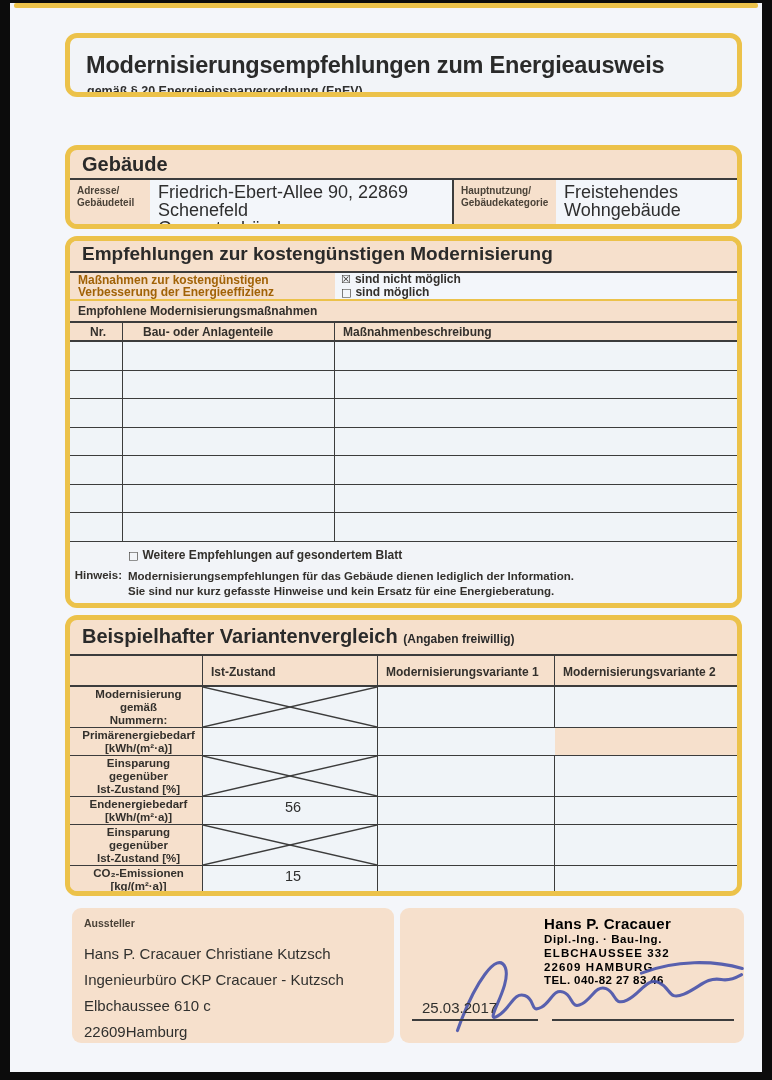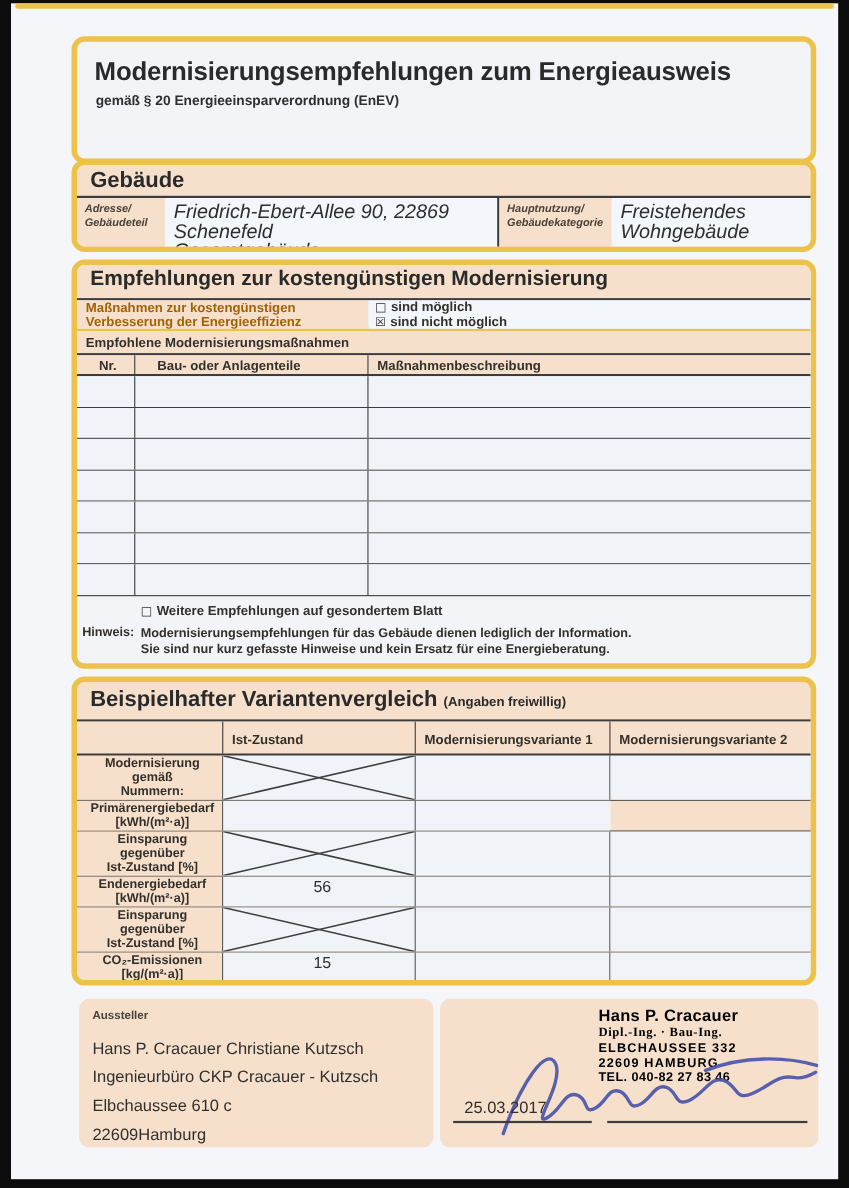--- a/index.html
+++ b/index.html
@@ -6,28 +6,28 @@
   html,body { width:772px; height:1080px; }
   body { background:#0c0c0c; position:relative; font-family:"Liberation Sans", sans-serif; color:#2e2e2e; }
   .page { position:absolute; left:10px; top:3px; width:752px; height:1069px; background:#f4f6fa; overflow:hidden; }
   .topstrip { position:absolute; left:4px; top:0; width:744px; height:5px; background:#ecc24a; border-radius:2px; }
 
   .ybox { position:absolute; left:55px; width:677px; border:5px solid #ecc24a; border-radius:12px; overflow:hidden; }
   .darkline { height:2px; background:#3c3c3c; }
   .pre { white-space:pre-line; }
 
   
-  .box-title { top:30px; height:116px; background:#f2f4f8; }
+  .box-title { top:30px; height:64px; background:#f2f4f8; }
   .doc-title { margin:14px 0 0 16px; font-size:23.5px; font-weight:700; letter-spacing:-0.2px; color:#2a2a2a; }
   .doc-subtitle { margin:5px 0 0 17px; font-size:12.5px; font-weight:700; color:#2f2f2f; }
 
   
   .box-building { top:142px; height:84px; background:#f6e0cc; }
   .sec-heading { font-size:20px; font-weight:700; color:#2a2a2a; padding:3px 12px 2px; }
-  .bld-row { display:grid; grid-template-columns:80px 302px 2px 102px 1fr; height:42px;font-style:italic; }
+  .bld-row { display:grid; grid-template-columns:80px 302px 2px 102px 1fr; height:42px; }
   .bld-label { background:#f6e0cc; font-size:10px; font-weight:700; color:#4a4238; padding:5px 4px 0 7px; line-height:12px; }
   .bld-value { background:#f3f6fa; font-size:18px; color:#2e2e2e; padding:3px 8px 0; line-height:18px; }
   .bld-divider { background:#3c3c3c; }
 
   
   .box-reco { top:233px; height:372px; background:#f2f4f8; }
   .reco-heading { background:#f6e0cc; height:30px; font-size:19px; padding-top:2px; }
   .opt-row { display:grid; grid-template-columns:265px 1fr; height:24px; }
   .opt-label { background:#f6e0cc; font-size:12px; font-weight:700; line-height:12px; padding:1px 0 0 8px; color:#a16207; }
   .opt-list { background:#f3f6fa; padding:0 0 0 6px; }
@@ -62,21 +62,21 @@
   .cross-svg { position:absolute; inset:0; width:100%; height:100%; }
   .cross-svg line { stroke:#3c3c3c; stroke-width:1.4; vector-effect:non-scaling-stroke; }
 
   
   .issuer-block { position:absolute; left:62px; top:905px; width:322px; height:135px; background:#f6e0cc; border-radius:9px; padding:9px 12px; }
   .issuer-label { font-size:10.5px; font-weight:700; color:#4a4238; }
   .issuer-lines { margin-top:12px; font-size:15px; line-height:26px; color:#30302e; }
   .sign-block { position:absolute; left:390px; top:905px; width:344px; height:135px; background:#f6e0cc; border-radius:9px; }
   .stamp { position:absolute; right:20px; top:7px; width:180px; color:#000000; }
   .stamp-name { font-size:15px; font-weight:700; letter-spacing:0.3px; }
-  .stamp-title { font-size:11.5px; font-weight:700; letter-spacing:0.6px; margin-top:1px;font-family:Liberation Serif, serif; }
+  .stamp-title { font-size:11.5px; font-weight:700; letter-spacing:0.6px; margin-top:1px; }
   .stamp-addr { font-size:11.5px; font-weight:700; letter-spacing:1.1px; margin-top:2px; }
   .stamp-tel { font-size:11.5px; font-weight:700; letter-spacing:0.4px; margin-top:1px; }
   .issue-date { position:absolute; left:22px; bottom:27px; font-size:15px; color:#30302e; }
   .sig-line1 { position:absolute; left:12px; bottom:22px; width:126px; height:2px; background:#3c3c3c; }
   .sig-line2 { position:absolute; left:152px; bottom:22px; width:182px; height:2px; background:#3c3c3c; }
   .signature-svg { position:absolute; left:48px; top:36px; width:296px; height:92px; overflow:visible; transform:rotate(-2deg); }
   .signature-svg path { stroke:#4a55ab; stroke-width:3; fill:none; stroke-linecap:round; opacity:0.92; }
 </style>
 </head>
 <body>
@@ -105,22 +105,22 @@
     </div>
   </div>
 
   <div class="ybox box-reco">
     <div class="sec-heading reco-heading">Empfehlungen zur kostengünstigen Modernisierung</div>
     <div class="darkline"></div>
     <div class="opt-row">
       <div class="opt-label pre">Maßnahmen zur kostengünstigen
 Verbesserung der Energieeffizienz</div>
       <div class="opt-list">
+        <div class="opt-item"><span class="cb-glyph">☒</span><span>sind nicht möglich</span></div>
         <div class="opt-item"><span class="cb-glyph">□</span><span>sind möglich</span></div>
-        <div class="opt-item"><span class="cb-glyph">☒</span><span>sind nicht möglich</span></div>
       </div>
     </div>
     <div class="yellow-div"></div>
     <div class="mtable-title">Empfohlene Modernisierungsmaßnahmen</div>
     <div class="darkline"></div>
     <div class="mhead">
       <div class="c1">Nr.</div>
       <div class="c2">Bau- oder Anlagenteile</div>
       <div class="c3">Maßnahmenbeschreibung</div>
     </div>

